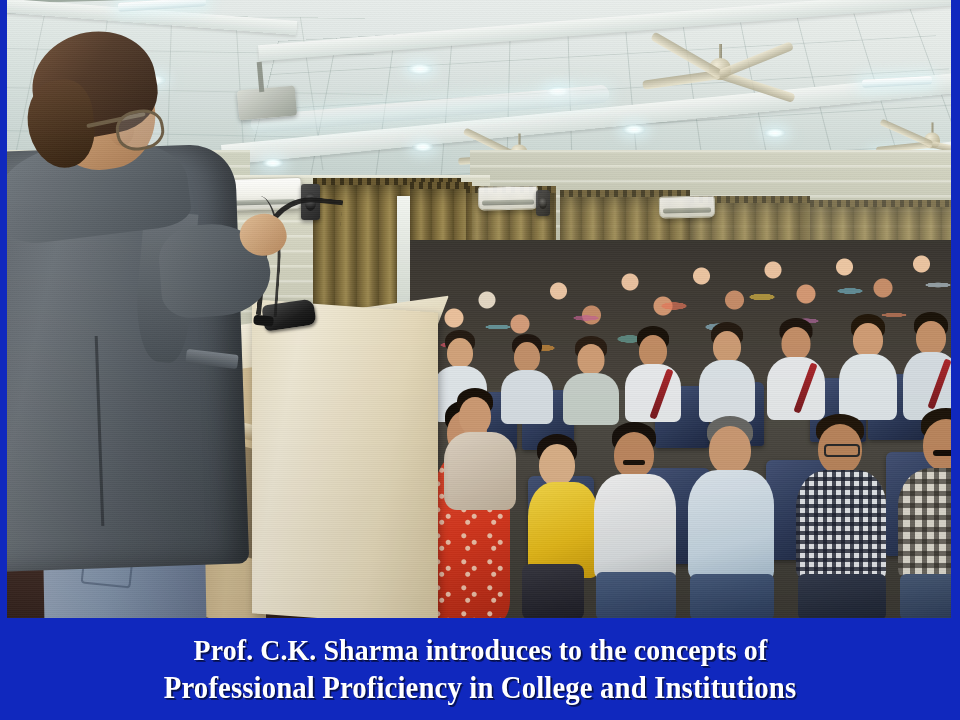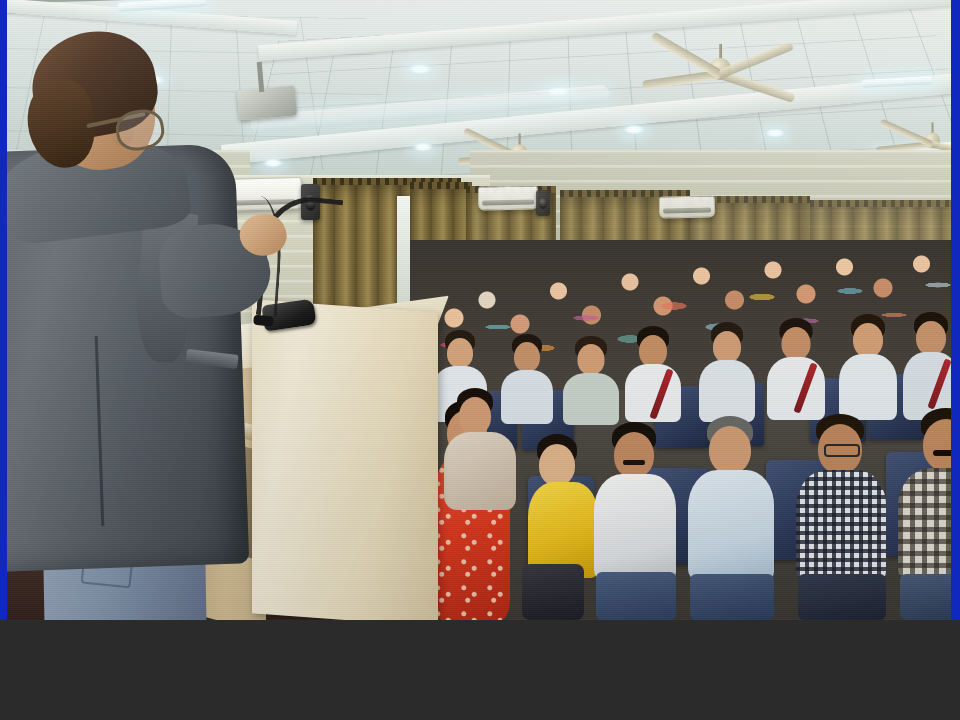--- a/index.html
+++ b/index.html
@@ -743,14 +743,18 @@
       <div class="glasses-lens"></div>
     </div>
 
     <div class="haze"></div>
     <div class="photo-grain"></div>
   </div>
 
   <div class="edge-left"></div>
   <div class="edge-right"></div>
 
+  <div class="caption-bar">
+    <div class="caption-line caption-line-1">Prof. C.K. Sharma introduces to the concepts of</div>
+    <div class="caption-line caption-line-2">Professional Proficiency in College and Institutions</div>
+  </div>
 
 </div>
 
 </body></html>

